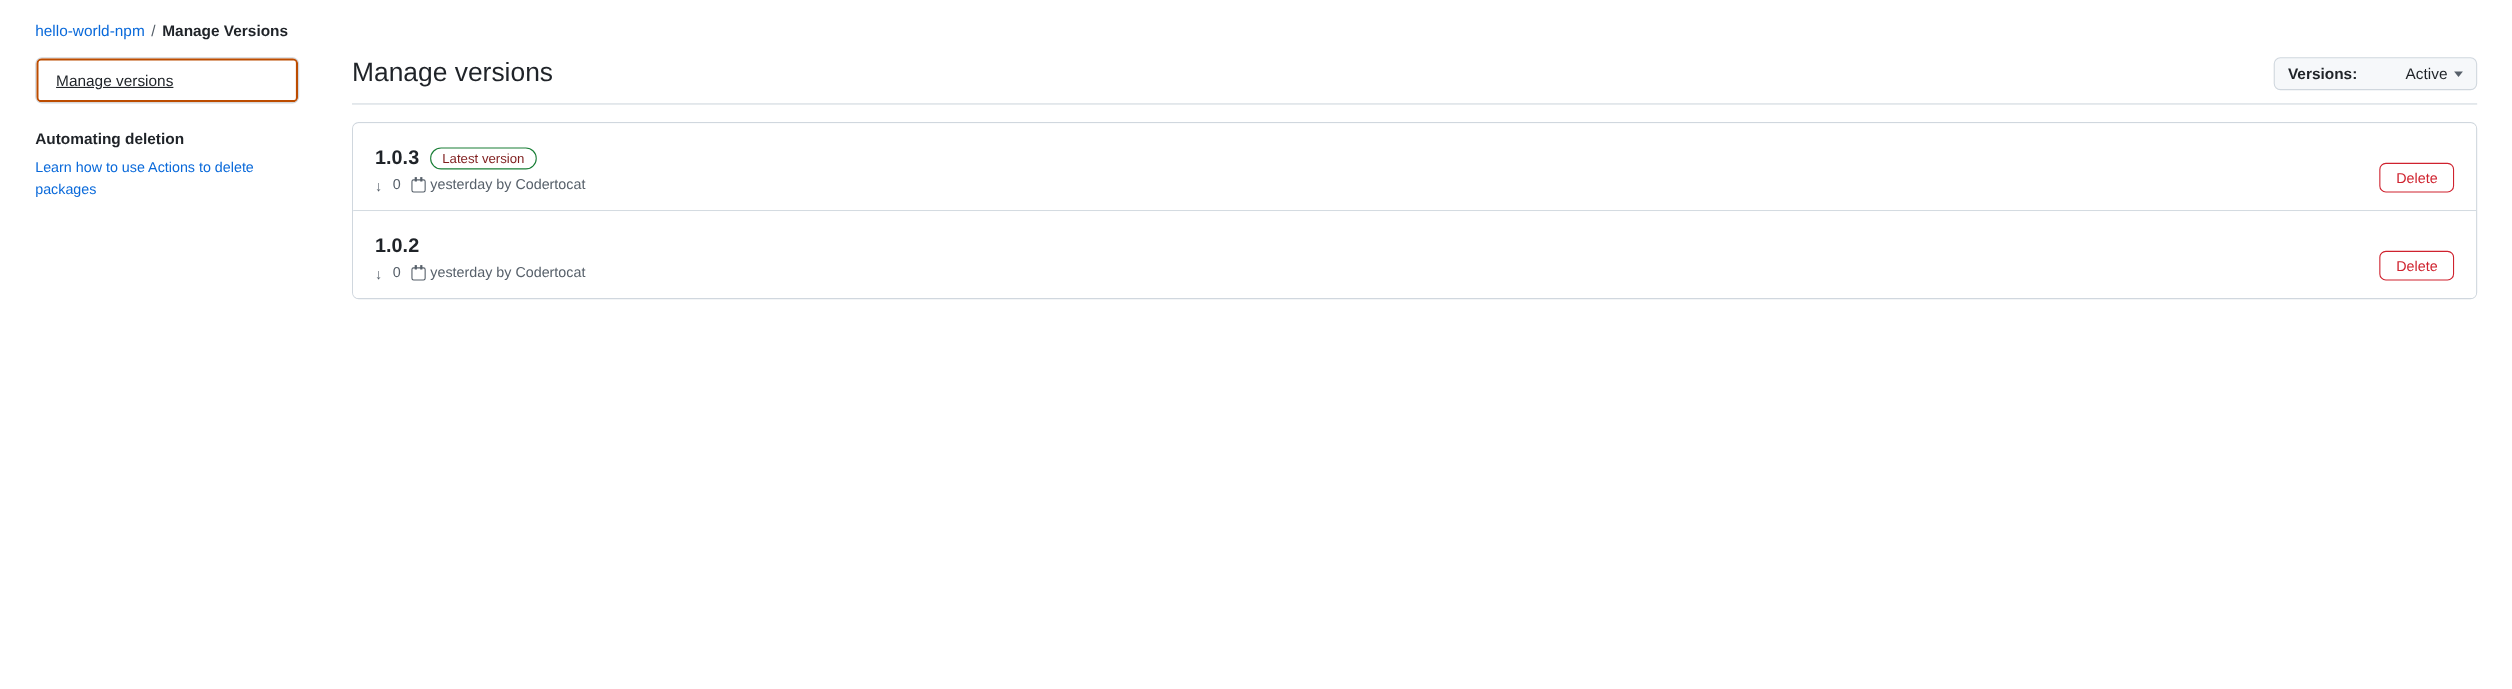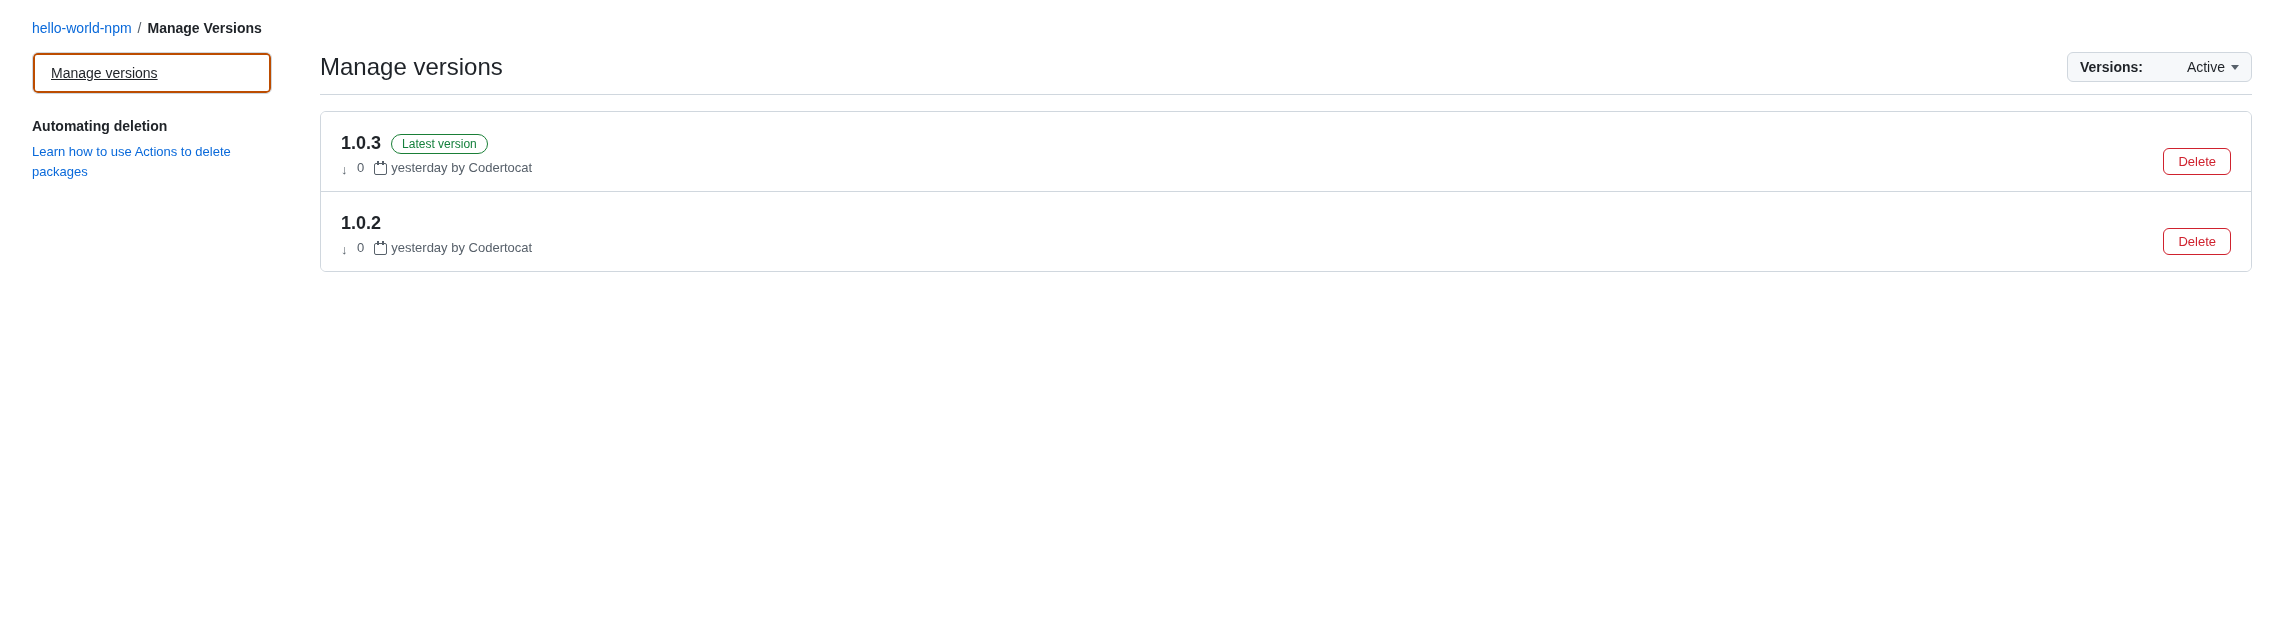--- a/index.html
+++ b/index.html
@@ -151,21 +151,21 @@
     .version-number {
       font-size: 18px;
       font-weight: 600;
       color: #1f2328;
     }
     .latest-badge {
       border: 1px solid #1a7f37;
       border-radius: 20px;
       padding: 2px 10px;
       font-size: 12px;
-      color: #15803d;
+      color: #7f1d1d;
       font-weight: 500;
     }
     .version-meta {
       display: flex;
       align-items: center;
       gap: 10px;
       font-size: 13px;
       color: #57606a;
     }
     .meta-item {

